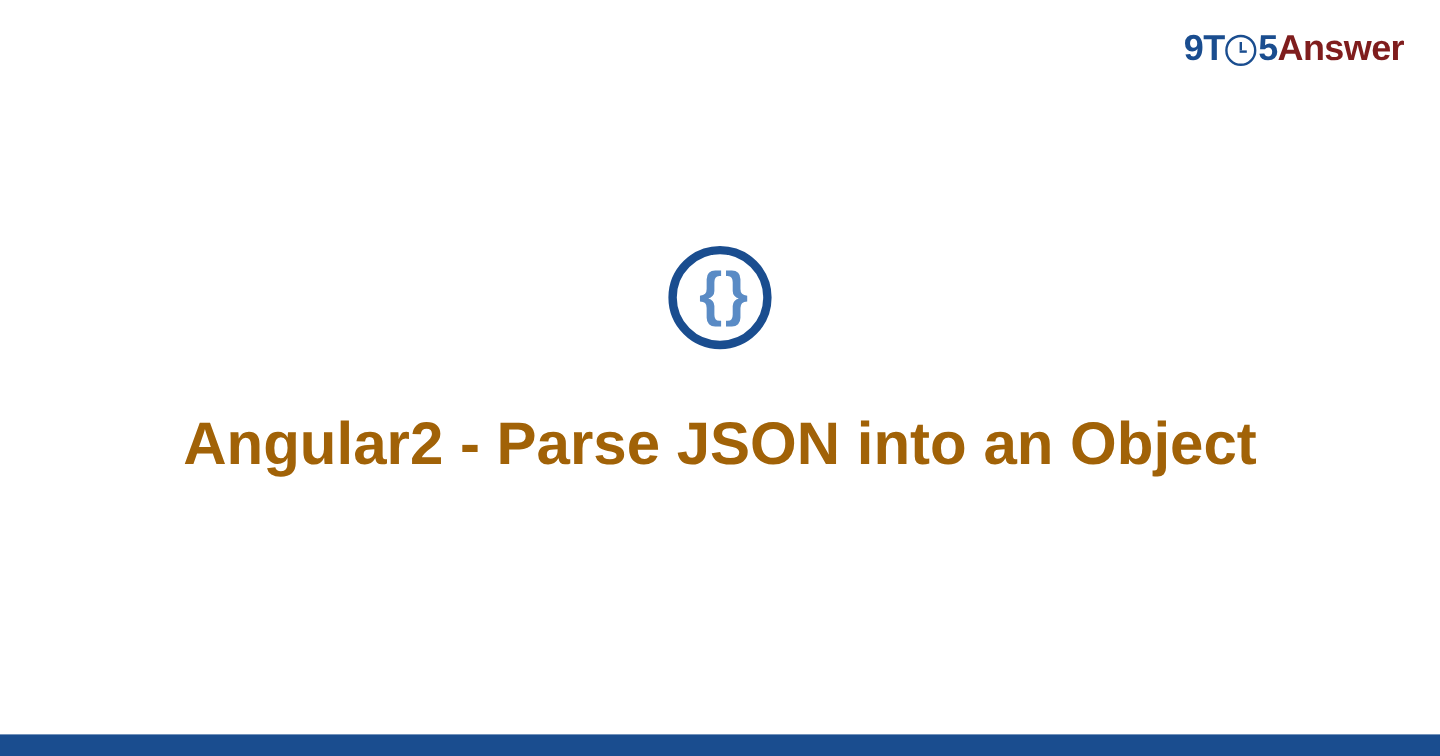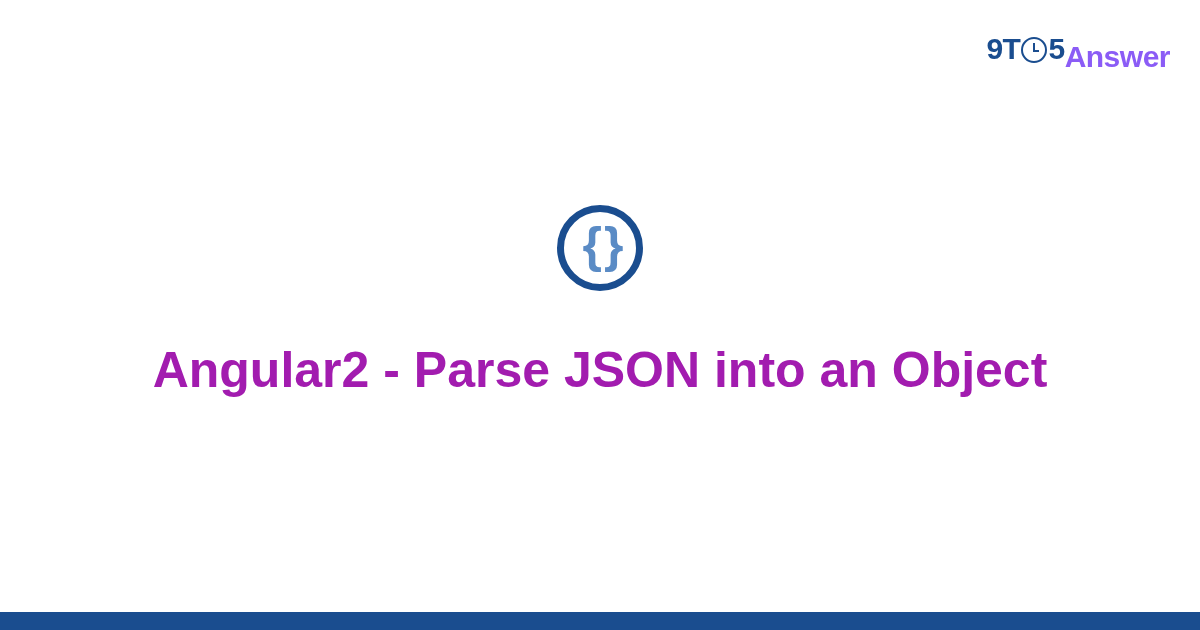--- a/index.html
+++ b/index.html
@@ -63,23 +63,22 @@
       background: #1a4d8f;
       top: 11px;
       left: 50%;
       transform: translateX(-1px);
     }
     .logo .five {
       color: #1a4d8f;
       font-weight: 700;
     }
     .logo .answer {
-      color: #8b5cf6;
+      color: #7f1d1d;
       font-weight: 600;
-      margin-top: 16px;
     }
     .center-content {
       position: absolute;
       top: 50%;
       left: 50%;
       transform: translate(-50%, -56%);
       text-align: center;
       width: 100%;
     }
     .icon-circle {
@@ -96,21 +95,21 @@
       color: #5a8bc5;
       font-size: 50px;
       font-weight: 700;
       font-family: "Segoe UI", Arial, sans-serif;
       letter-spacing: -6px;
       line-height: 1;
       position: relative;
       top: -3px;
     }
     .title {
-      color: #a21caf;
+      color: #a16207;
       font-size: 50px;
       font-weight: 700;
       line-height: 1.25;
       padding: 0 92px;
     }
     .bottom-bar {
       position: absolute;
       bottom: 0;
       left: 0;
       width: 100%;

